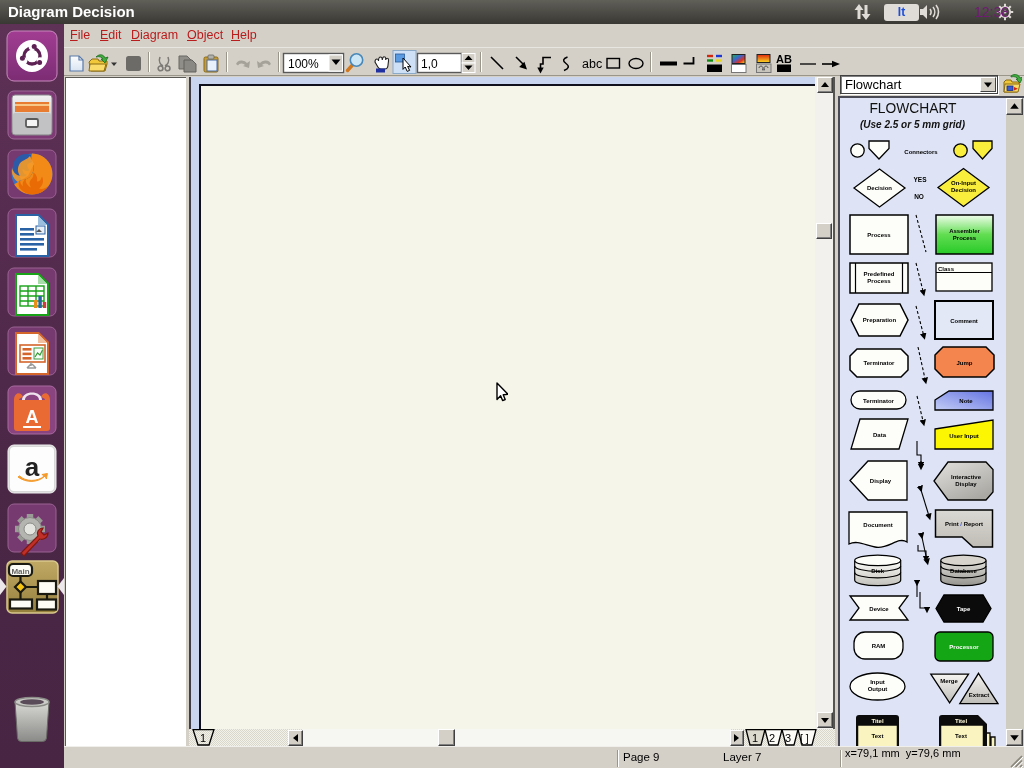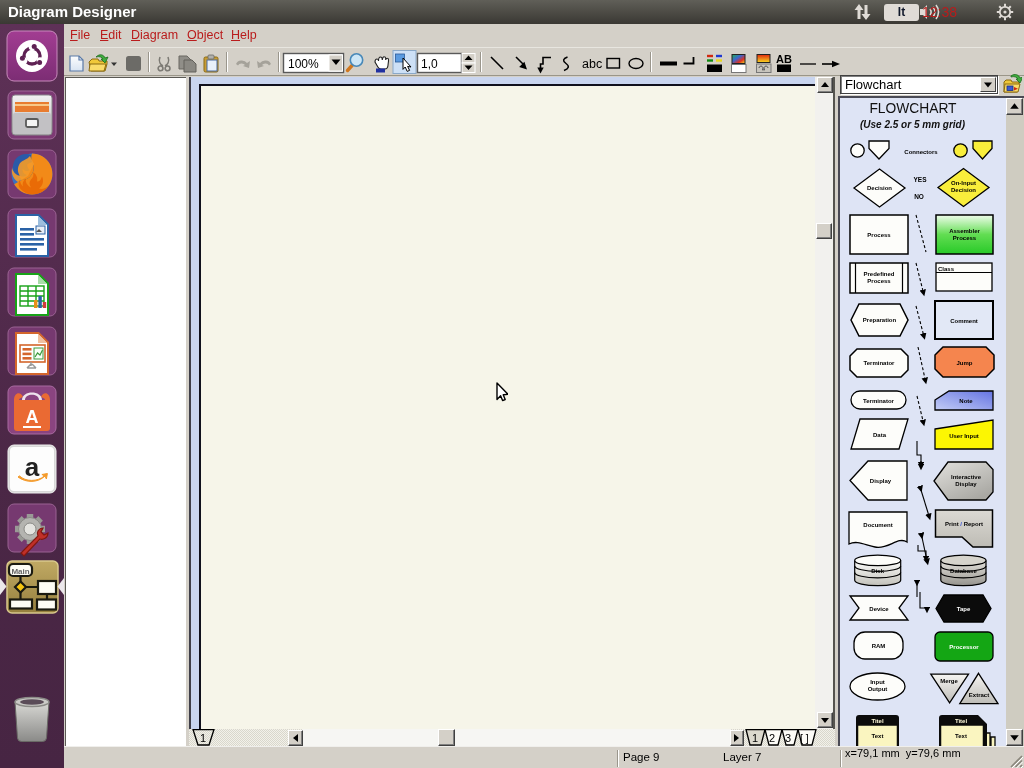--- a/index.html
+++ b/index.html
@@ -1,21 +1,21 @@
 <!DOCTYPE html>
 <html><head><meta charset="utf-8"><style>
 * { margin:0; padding:0; box-sizing:border-box; }
 html,body { width:1024px; height:768px; overflow:hidden; }
 body { font-family:"Liberation Sans", sans-serif; position:relative; background:#d4d0c8; }
 .abs { position:absolute; }
 
 #toppanel { left:0; top:0; width:1024px; height:24px; background:linear-gradient(#605f58,#3a3833); color:#dfdbd6; }
 #apptitle { left:8px; top:3px; font-size:15px; font-weight:bold; color:#fff; letter-spacing:0px; }
-#clock { left:922px; top:4px; font-size:14px; color:#b91c1c; }
-#itbox { left:884px; top:4px; width:35px; height:17px; background:#dfdbd6; border-radius:3px; color:#0f172a; font-size:12px; font-weight:bold; text-align:center; line-height:16px; }
+#clock { left:974px; top:4px; font-size:14px; color:#701a75; }
+#itbox { left:884px; top:4px; width:35px; height:17px; background:#dfdbd6; border-radius:3px; color:#1d4ed8; font-size:12px; font-weight:bold; text-align:center; line-height:16px; }
 
 #launcher { left:0; top:24px; width:64px; height:744px; background:linear-gradient(#5e3157,#4b2746 60%,#472543); }
 
 #menubar { left:64px; top:24px; width:1024px; height:23px; background:#d4d0c8; font-size:12.5px; color:#b91c1c; }
 .mi { position:absolute; top:4px; }
 u { text-decoration:underline; }
 #toolbar { left:64px; top:47px; width:960px; height:29px; background:#d4d0c8; border-top:1px solid #e8e6e0; border-bottom:1px solid #9a9689; }
 .tsep { position:absolute; top:4px; width:2px; height:20px; border-left:1px solid #9a968c; border-right:1px solid #ffffff; }
 
 #leftpanel { left:65px; top:77px; width:121px; height:669px; background:#fff; border-left:1px solid #5a5954; border-top:1px solid #5a5954; }
@@ -34,21 +34,21 @@
 #palcombo .txt { position:absolute; left:4px; top:1px; } #palcombo svg{display:block}
 #palcombo .btn { position:absolute; right:1px; top:1px; width:16px; height:15px; background:#d4d0c8; border-top:1px solid #fff; border-left:1px solid #fff; border-right:1px solid #404040; border-bottom:1px solid #404040; }
 #palette { left:838px; top:96px; width:186px; height:650px; background:#dee4f5; border-left:2px solid #4a4a55; border-top:2px solid #4a4a55; }
 #palscroll { left:1006px; top:98px; width:18px; height:648px; background:#cfccc1; }
 
 #statusbar { left:64px; top:746px; width:960px; height:22px; background:#d4d0c8; border-top:1px solid #f0efec; font-size:11.5px; color:#000; }
 .ssep { position:absolute; top:3px; height:17px; width:2px; border-left:1px solid #9a968c; border-right:1px solid #fff; }
 </style></head>
 <body>
 <div class="abs" id="toppanel"></div>
-<div class="abs" id="apptitle">Diagram Designer</div>
+<div class="abs" id="apptitle">Diagram Decision</div>
 <svg class="abs" style="left:852px;top:2px" width="170" height="20" viewBox="0 0 170 20">
 <g fill="#dfdbd6">
 <path d="M7,17 V8 M14,3 v9" stroke="#dfdbd6" stroke-width="3"></path>
 <path d="M7,2 l-4.5,6 h9 z M14,18 l-4.5,-6 h9 z"></path>
 <path d="M68,7 v6 h3 l4,4 V3 l-4,4 z"></path>
 <path d="M78,7 a5,5 0 0 1 0,6" stroke="#dfdbd6" stroke-width="1.6" fill="none"></path>
 <path d="M81,5 a8,8 0 0 1 0,10" stroke="#dfdbd6" stroke-width="1.6" fill="none"></path>
 <path d="M84,3 a11,11 0 0 1 0,14" stroke="#dfdbd6" stroke-width="1.6" fill="none"></path>
 </g>
 <g transform="translate(153,10)" fill="none" stroke="#dfdbd6">

